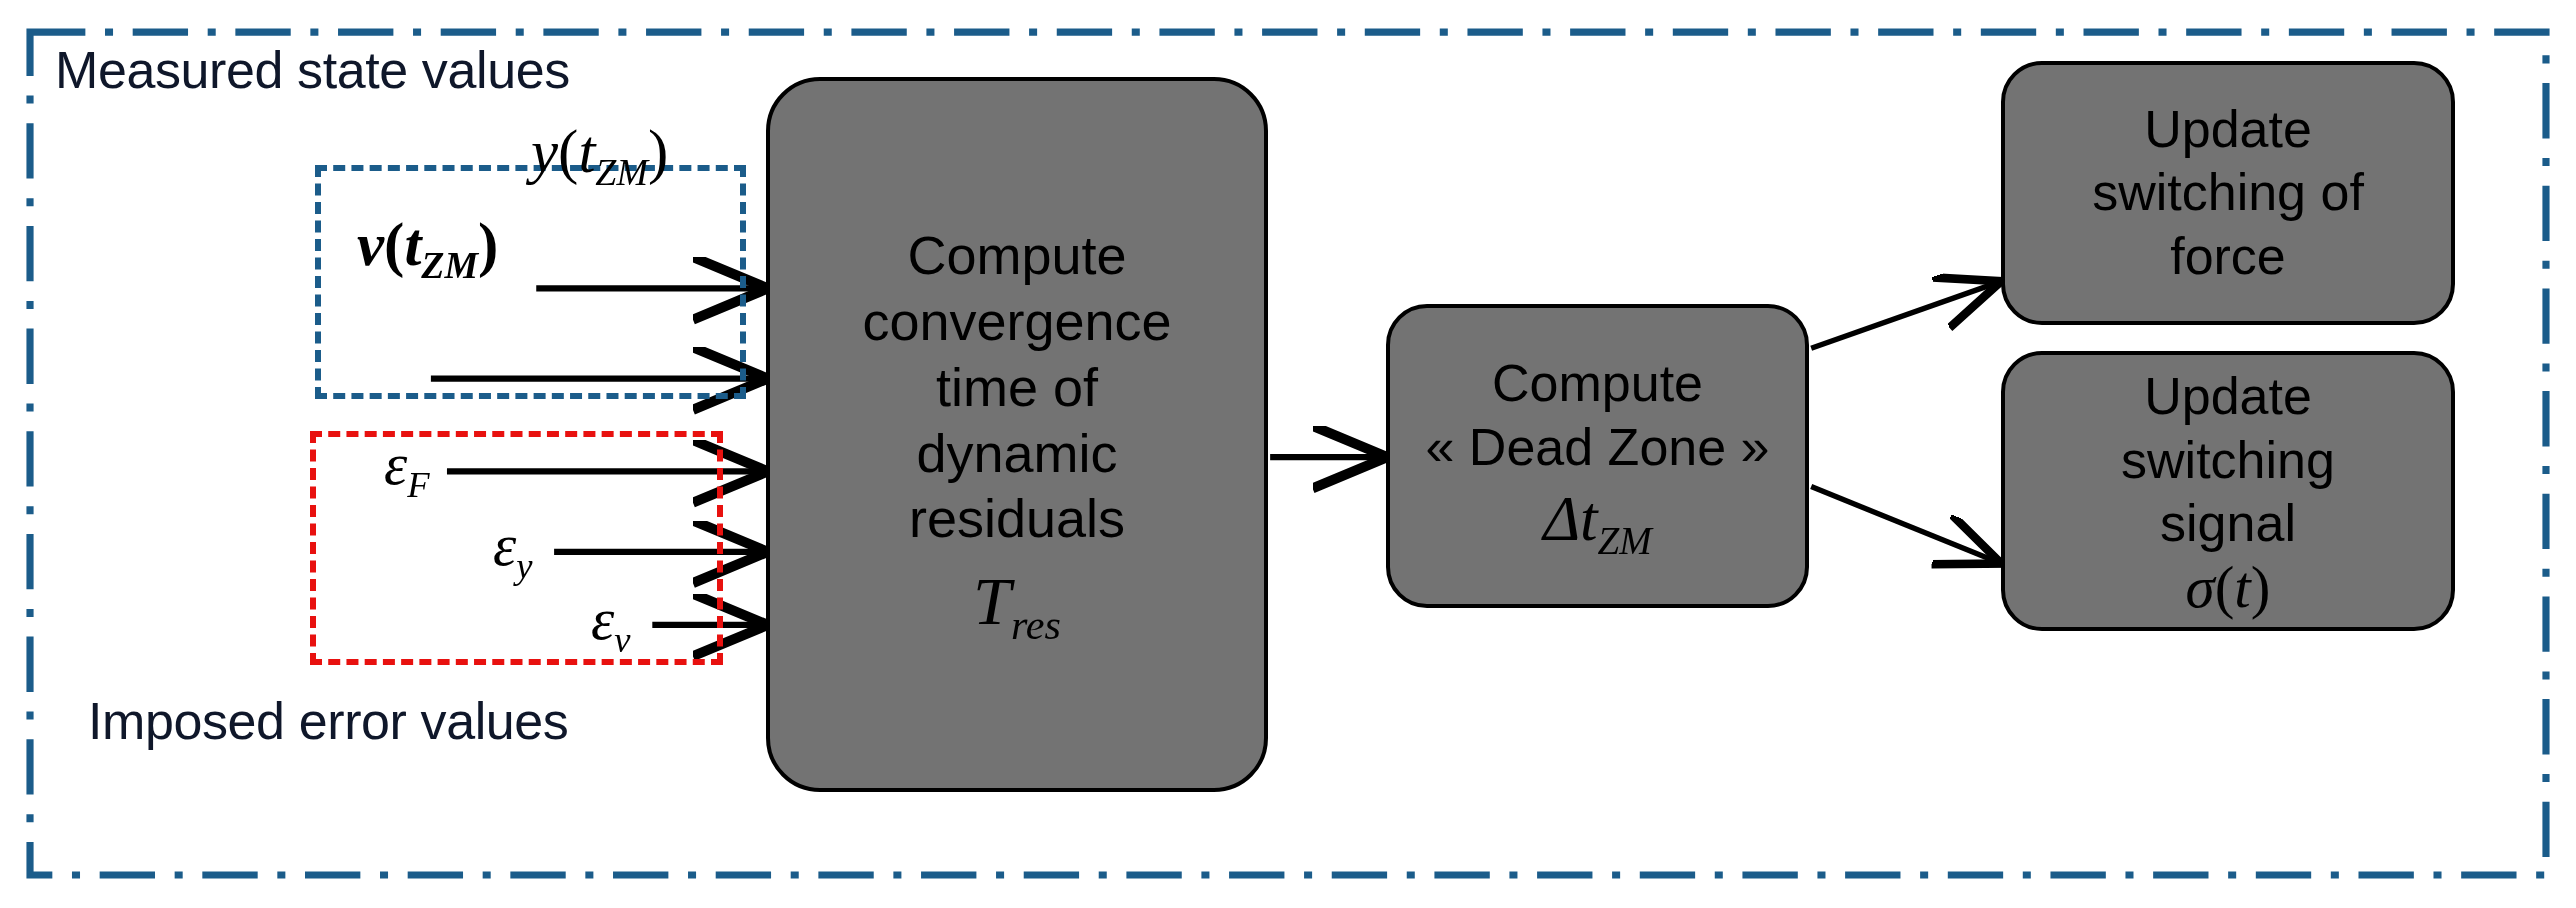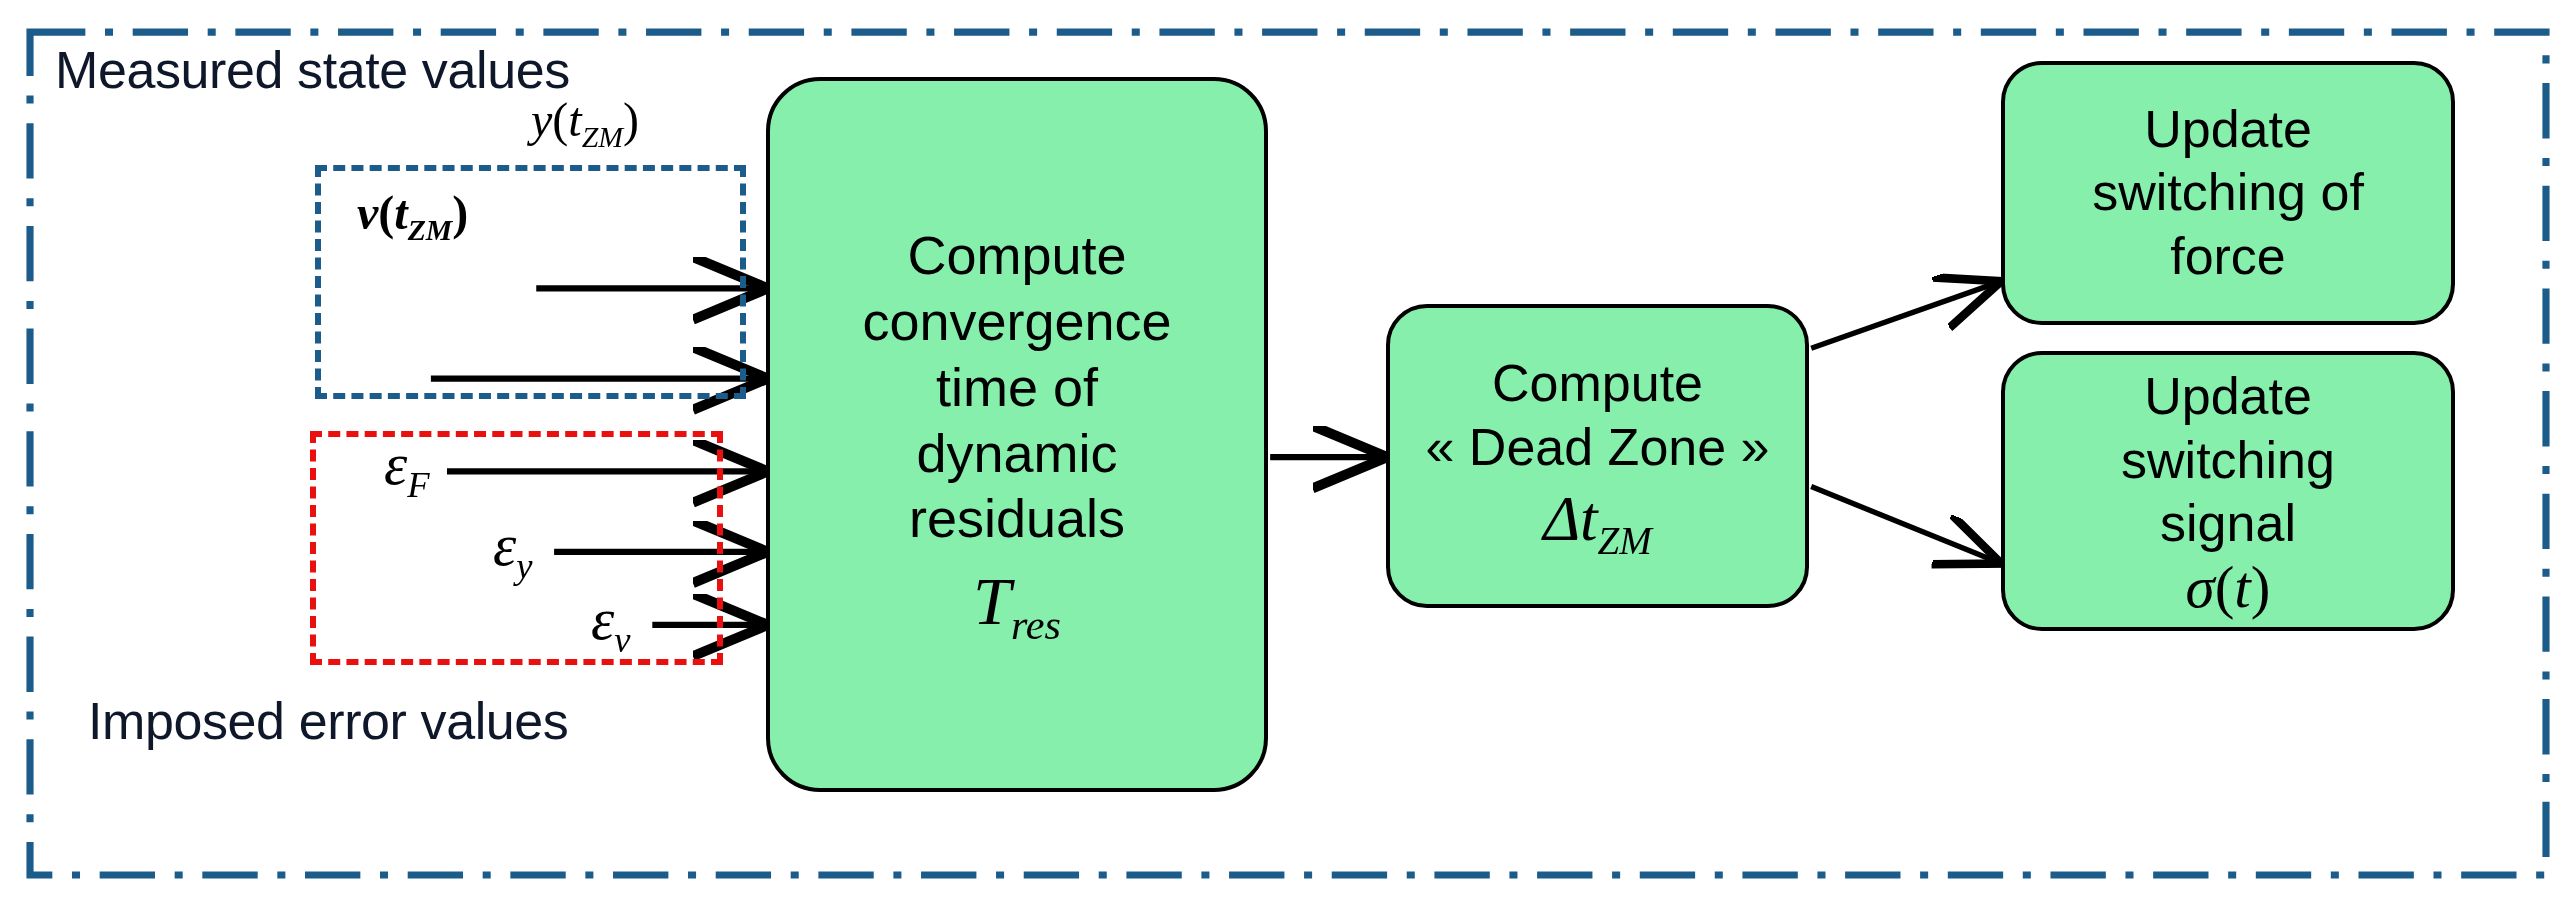--- a/index.html
+++ b/index.html
@@ -36,21 +36,21 @@
     height: 234px;
     border: 6.3px dashed #e8110f;
   }
 
   
   .proc-box {
     position: absolute;
     box-sizing: border-box;
     border: 4.5px solid #000000;
     border-radius: 41px;
-    background: #86efac;
+    background: #737373;
     display: flex;
     flex-direction: column;
     align-items: center;
     justify-content: center;
     text-align: center;
     color: #000000;
   }
   .proc-box .line {
     display: block;
     white-space: nowrap;
@@ -100,21 +100,21 @@
   }
   .math .sub {
     font-size: 0.62em;
     vertical-align: sub;
     font-style: italic;
   }
   .math .paren {
     font-style: normal;
     font-family: "Liberation Serif", serif;
   }
-  .math-big { font-size: 48px; }
+  .math-big { font-size: 61px; margin-top: 25px; }
 
   
   .caption {
     position: absolute;
     font-family: "Liberation Sans", sans-serif;
     font-size: 52px;
     color: #0f172a;
     white-space: nowrap;
     letter-spacing: -0.4px;
   }

